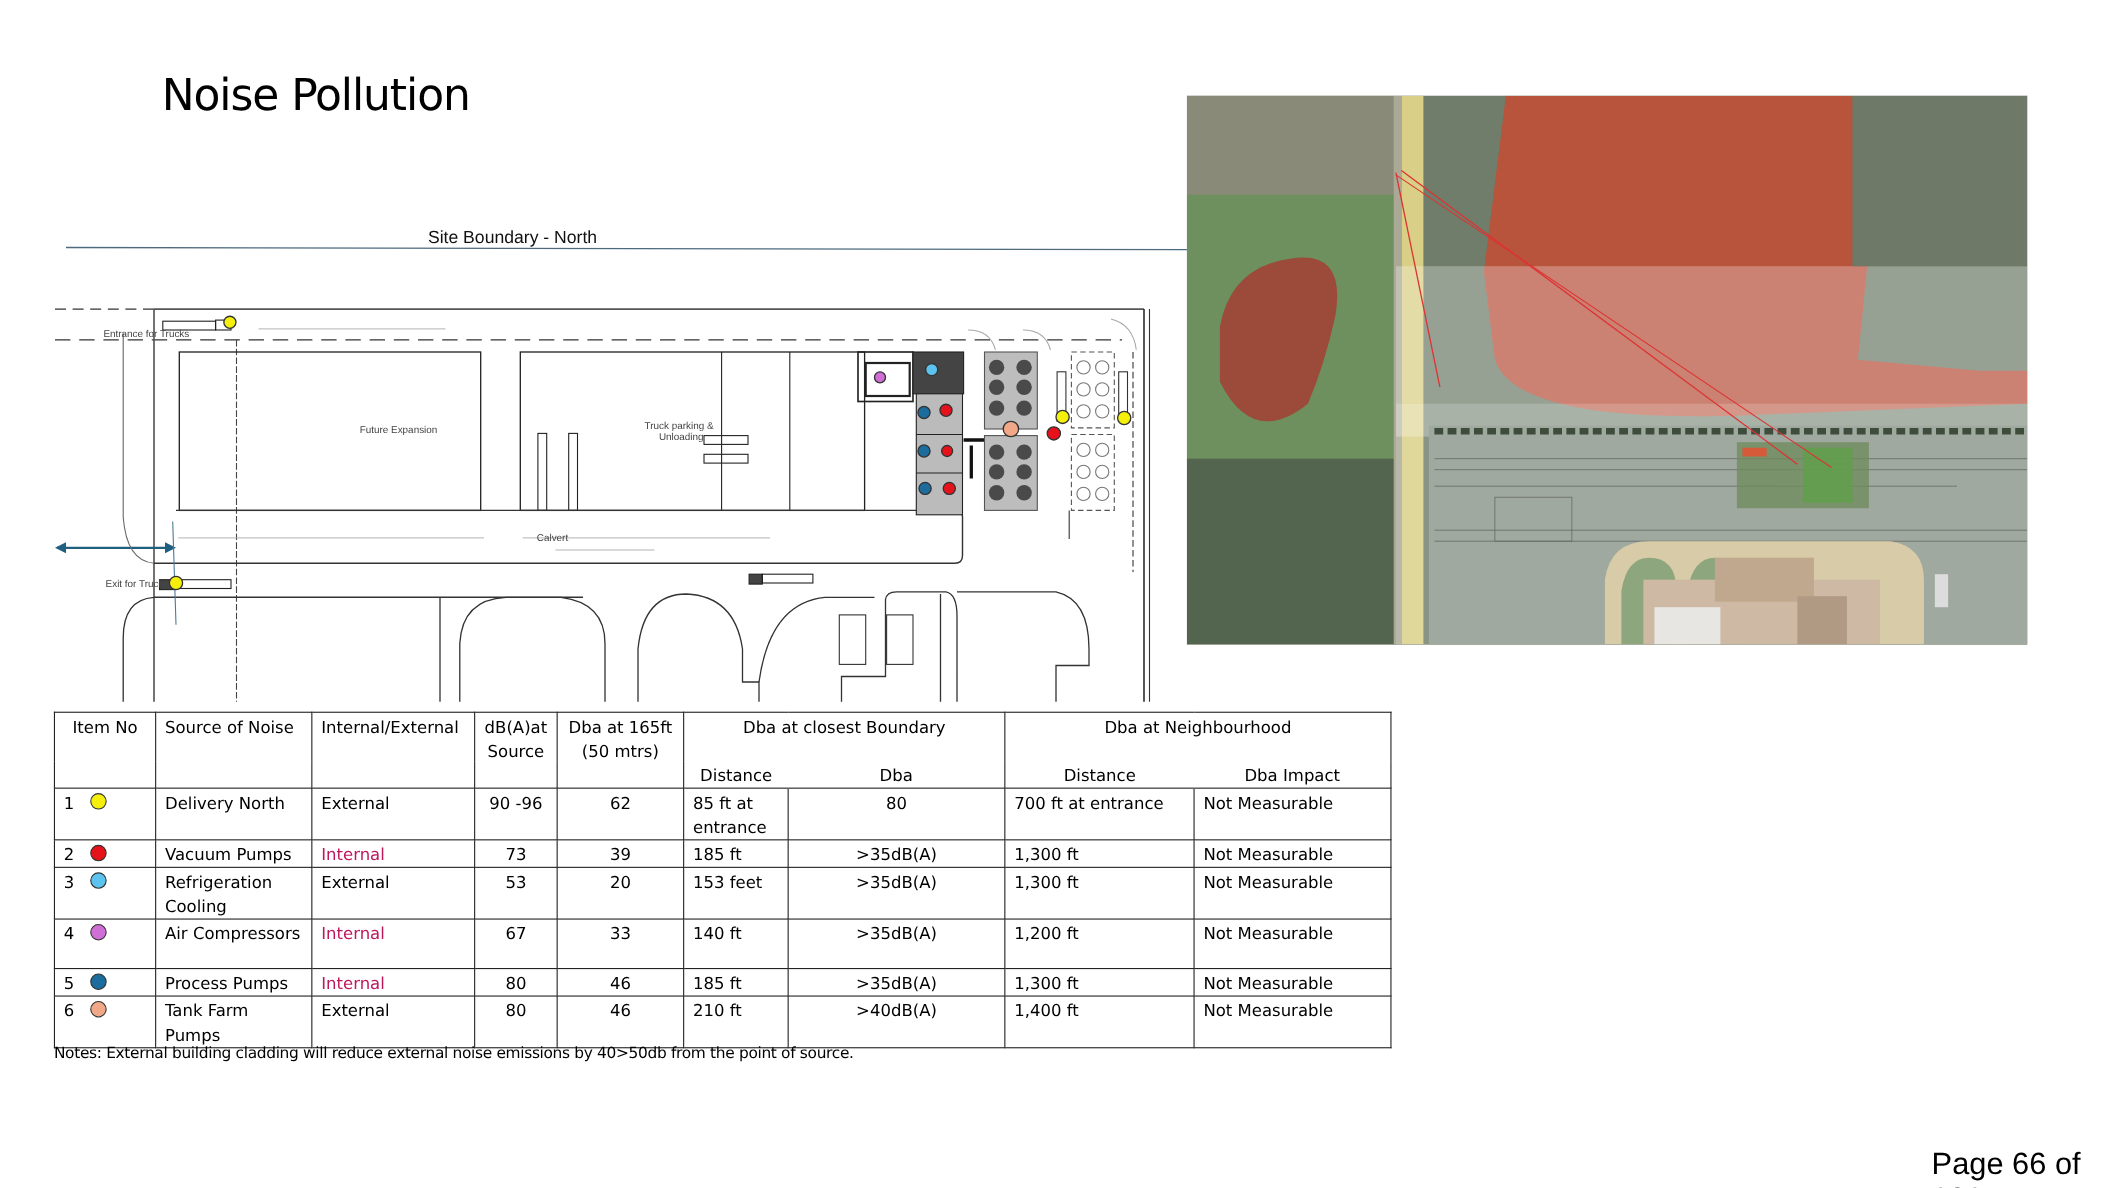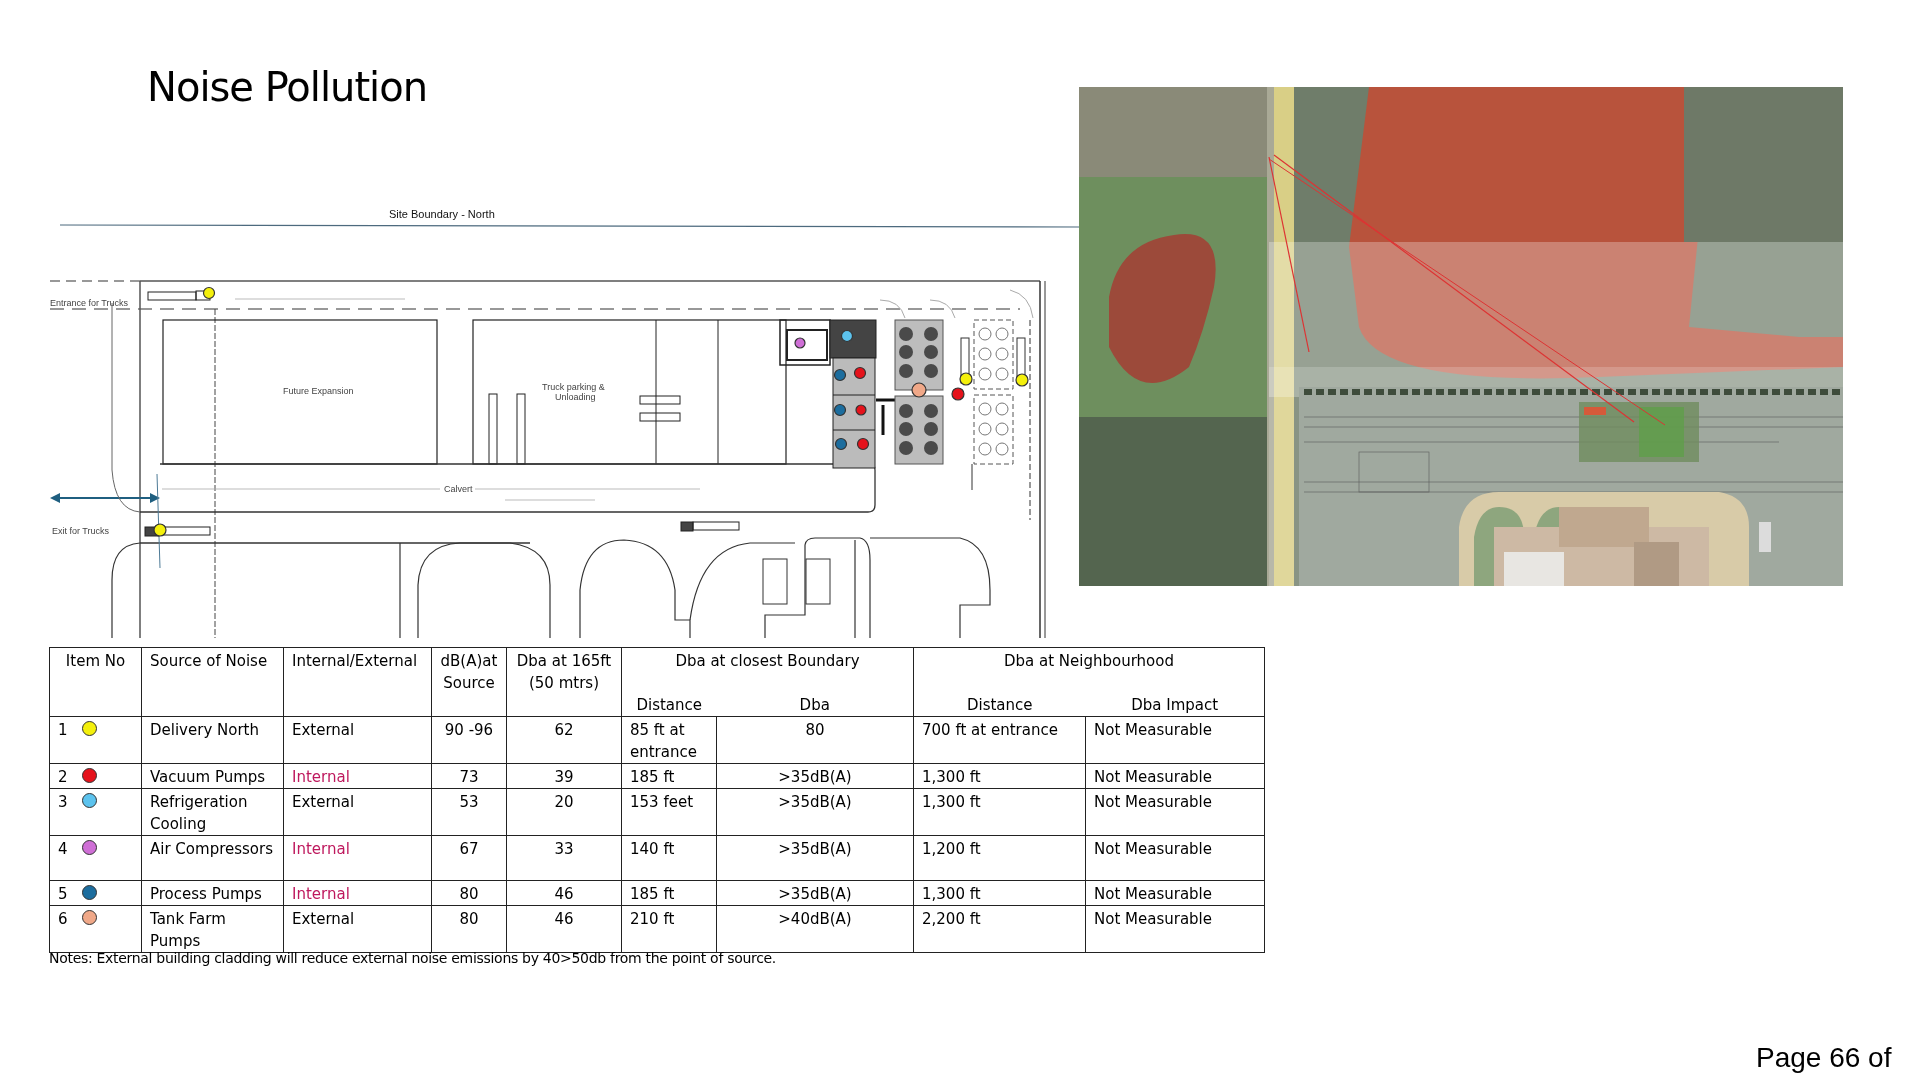--- a/index.html
+++ b/index.html
@@ -5,23 +5,23 @@
   * { margin:0; padding:0; box-sizing:border-box; }
   html, body { width:1920px; height:1080px; background:#ffffff; overflow:hidden; }
   body { position:relative; font-family:"Liberation Sans", "DejaVu Sans", sans-serif; color:#000; }
 
   .title { position:absolute; left:147px; top:64px; font-size:40px; font-family:"DejaVu Sans", sans-serif; letter-spacing:-1px; font-weight:normal; }
 
   
   .plan { position:absolute; left:40px; top:200px; width:1080px; height:445px; }
   .plan svg { position:absolute; left:0; top:0; }
 
-  .boundary-label { position:absolute; left:389px; top:208px; font-size:11px; color:#111; font-family:"Liberation Sans", sans-serif; }
-
-  .plan-label { position:absolute; font-size:9px; color:#444; font-family:"Liberation Sans", sans-serif; white-space:nowrap; }
+  .boundary-label { position:absolute; left:389px; top:208px; font-size:16px; color:#111; font-family:"Liberation Sans", sans-serif; }
+
+  .plan-label { position:absolute; font-size:9px; color:#444; font-family:"Liberation Sans", sans-serif; white-space:nowrap;margin-left:44px; }
 
   
   .aerial { position:absolute; left:1079px; top:87px; width:764px; height:499px; overflow:hidden; background:#7e8a78; }
   .aerial svg { position:absolute; left:0; top:0; }
 
   
   table.noise { position:absolute; left:49px; top:647px; border-collapse:collapse; font-family:"DejaVu Sans", sans-serif; font-size:15px; }
   table.noise td, table.noise th { border:1.5px solid #222; vertical-align:top; padding:2px 8px 0 8px; font-weight:normal; line-height:22px; text-align:left; }
   table.noise th { text-align:center; }
   .hdr-main { height:44px; border-bottom:none !important; }
@@ -328,21 +328,21 @@
   </tr>
 
   <tr class="row-tall">
     <td><span>6</span><span class="dot" style="background:#f0a888"></span></td>
     <td>Tank Farm Pumps</td>
     <td>External</td>
     <td class="center">80</td>
     <td class="center">46</td>
     <td>210 ft</td>
     <td class="center">&gt;40dB(A)</td>
-    <td>2,200 ft</td>
+    <td>1,400 ft</td>
     <td>Not Measurable</td>
   </tr>
 </tbody>
   </table>
 
 <div class="notes">
   <div>Notes: External building cladding will reduce external noise emissions by 40&gt;50db from the point of source.</div>
 </div>
 
 <div class="page-num">Page 66 of 101</div>

